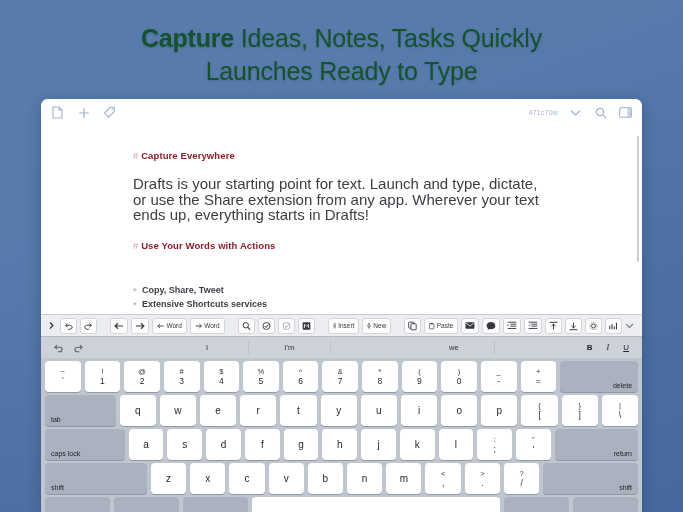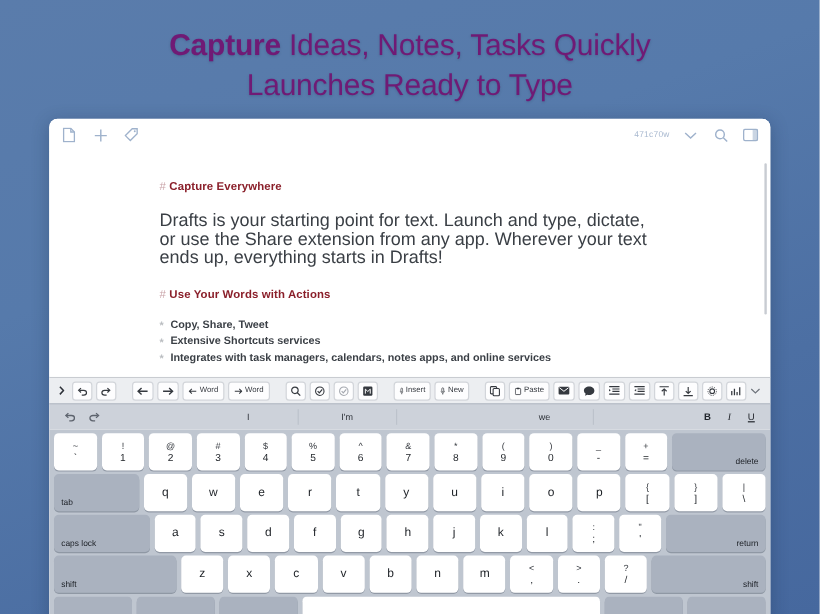--- a/index.html
+++ b/index.html
@@ -15,21 +15,21 @@
     position: relative;
   }
 
   
   .headline {
     position: absolute;
     top: 22px;
     left: 0;
     width: 683px;
     text-align: center;
-    color: #701a75;
+    color: #14532d;
     font-size: 25px;
     line-height: 33px;
     letter-spacing: -0.2px;
     text-shadow: 0 1px 2px rgba(30,50,80,0.25);
   }
   .headline .bold { font-weight: 700; }
   .headline .reg  { font-weight: 400; }
 
   
   .device {
@@ -97,21 +97,21 @@
     letter-spacing: 0.1px;
   }
   .doc-h .hash { color: #c9a3a8; font-weight: 400; }
   .doc-p {
     font-size: 15px;
     color: #3a3f45;
     line-height: 15.5px;
     margin: 0 0 17px 0;
     max-width: 412px;
   }
-  .doc-h.second { margin-top: 0; margin-bottom: 12px; }
+  .doc-h.second { margin-top: 0; margin-bottom: 32px; }
   .doc-list {
     list-style: none;
     margin: 0;
     padding: 0;
   }
   .doc-list li {
     font-size: 9px;
     color: #3a3f45;
     line-height: 14px;
     position: relative;

